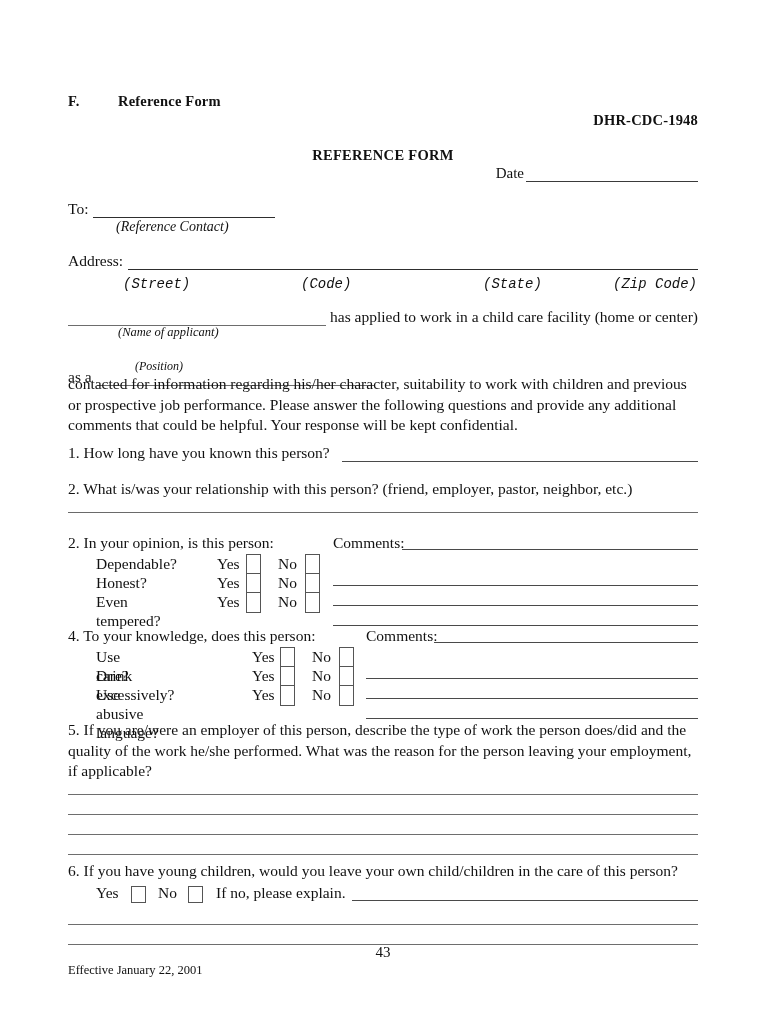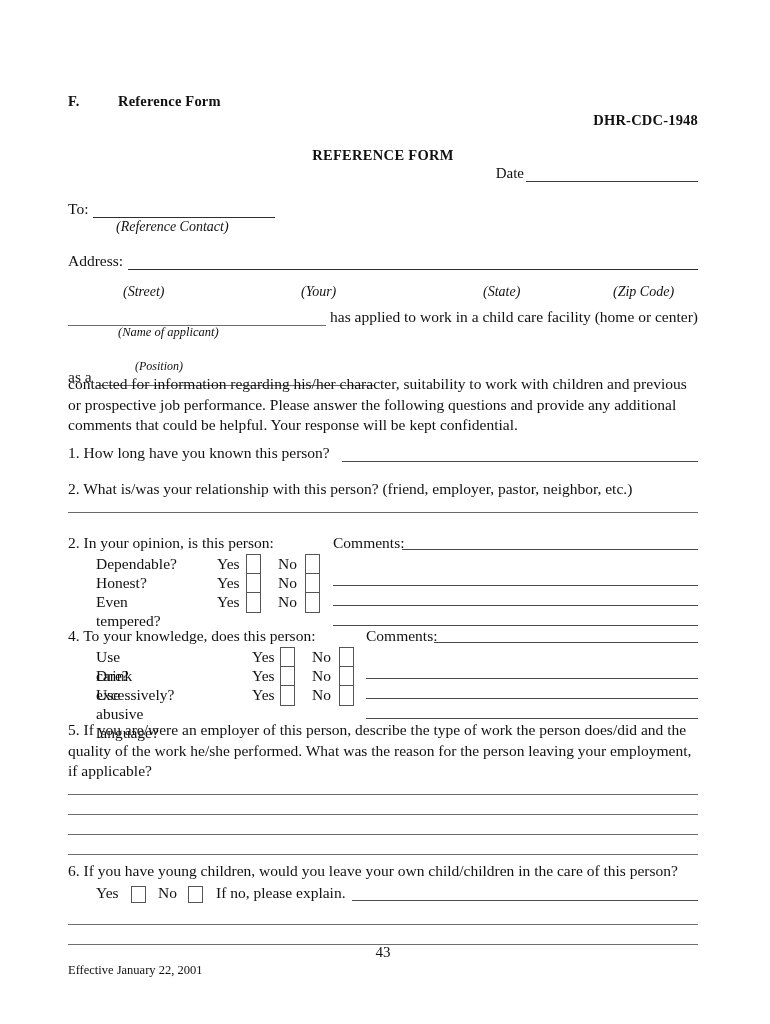--- a/index.html
+++ b/index.html
@@ -113,21 +113,21 @@
     margin-left: 5px;
   }
   .addr-caps {
     position: absolute;
     top: 272px; left: 0;
     width: 630px;
     height: 18px;
     font-size: 14px;
     font-style: italic;
   }
-  .addr-caps span { position: absolute; top: 12px; }
+  .addr-caps span { position: absolute; top: 4px; font-family: Liberation Mono, monospace; }
   .cap-street { left: 55px; }
   .cap-city   { left: 233px; }
   .cap-state  { left: 415px; }
   .cap-zip    { left: 545px; }
 
   
   .appl-row {
     position: absolute;
     top: 308px; left: 0;
     width: 630px;
@@ -375,21 +375,21 @@
       <span class="fill"></span>
     </div>
     <div class="cap-ref">(Reference Contact)</div>
 
     <div class="addr-row">
       <span>Address:</span>
       <span class="fill"></span>
     </div>
     <div class="addr-caps">
       <span class="cap-street">(Street)</span>
-      <span class="cap-city">(Your)</span>
+      <span class="cap-city">(Code)</span>
       <span class="cap-state">(State)</span>
       <span class="cap-zip">(Zip Code)</span>
     </div>
 
     <div class="appl-row">
       <span class="fill"></span>
       <span class="after">has applied to work in a child care facility (home or center)</span>
     </div>
     <div class="cap-name">(Name of applicant)</div>
 

